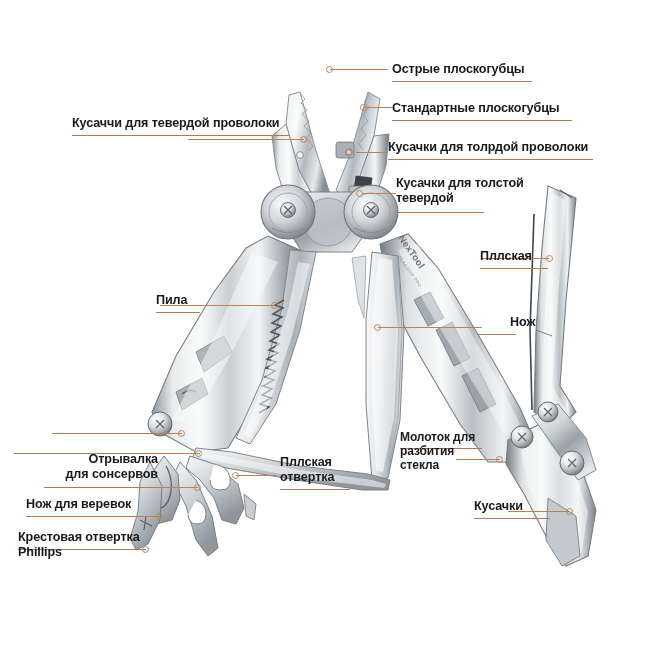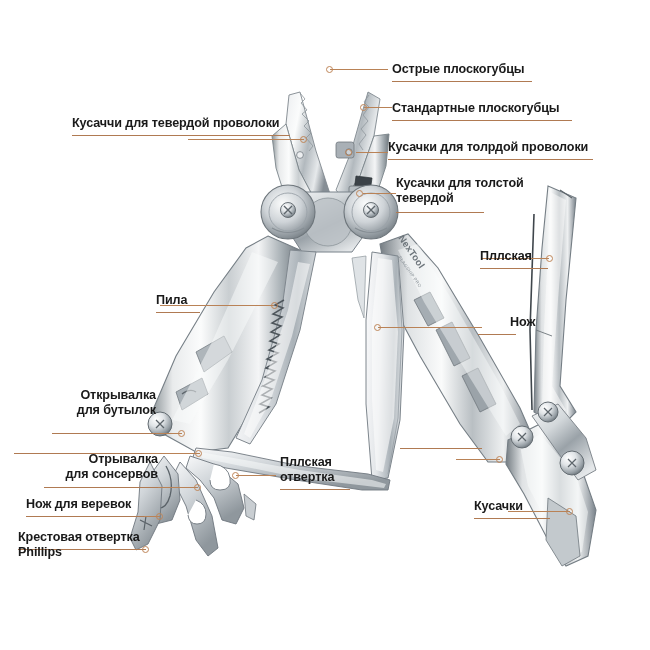--- a/index.html
+++ b/index.html
@@ -331,31 +331,32 @@
 тевердой</div>
 
   <div class="label l sz13" style="left:72px;top:116px;">Кусаччи для тевердой проволоки</div>
 
   <div class="label l sz13" style="left:480px;top:249px;">Пллская</div>
 
   <div class="label l sz13" style="left:156px;top:293px;">Пила</div>
 
   <div class="label l sz13" style="left:478px;top:315px;margin-left:32px;">Нож</div>
 
-  <div class="label r sz13" style="left:52px;top:388px;width:104px;">Открывалка
-для бутылок</div>
 
 
   <div class="label r sz13" style="left:44px;top:452px;width:114px;">Отрывалка
 для сонсервов</div>
 
   <div class="label l sz13" style="left:26px;top:497px;">Нож для веревок</div>
 
   <div class="label l sz13" style="left:18px;top:530px;">Крестовая отвертка
 Phillips</div>
 
   <div class="label l sz13" style="left:280px;top:455px;">Пллская
 отвертка</div>
 
+  <div class="label l sz12" style="left:400px;top:430px;">Молоток для
+разбития
+стекла</div>
 
   <div class="label l sz13" style="left:474px;top:499px;">Кусачки</div>
 
 </div>
 
 </body></html>

